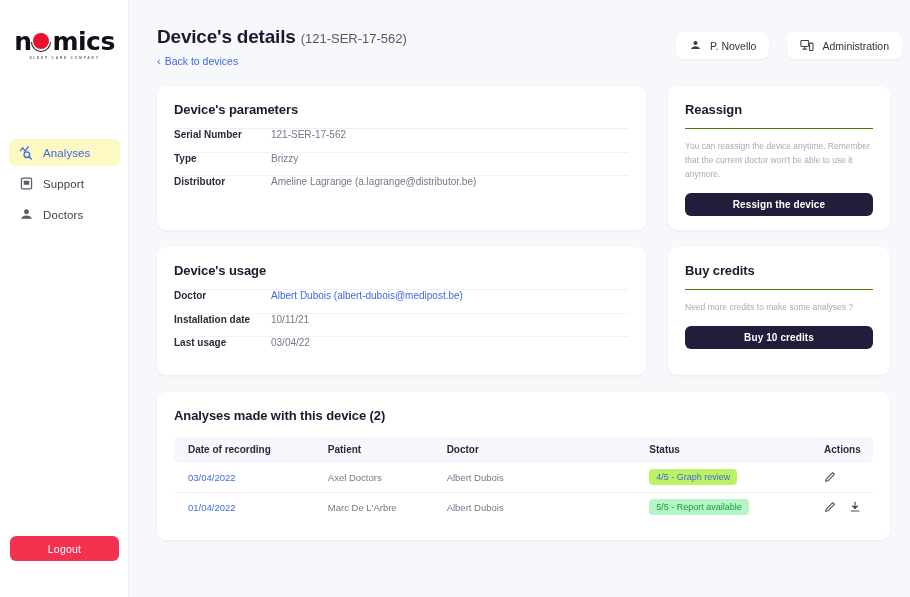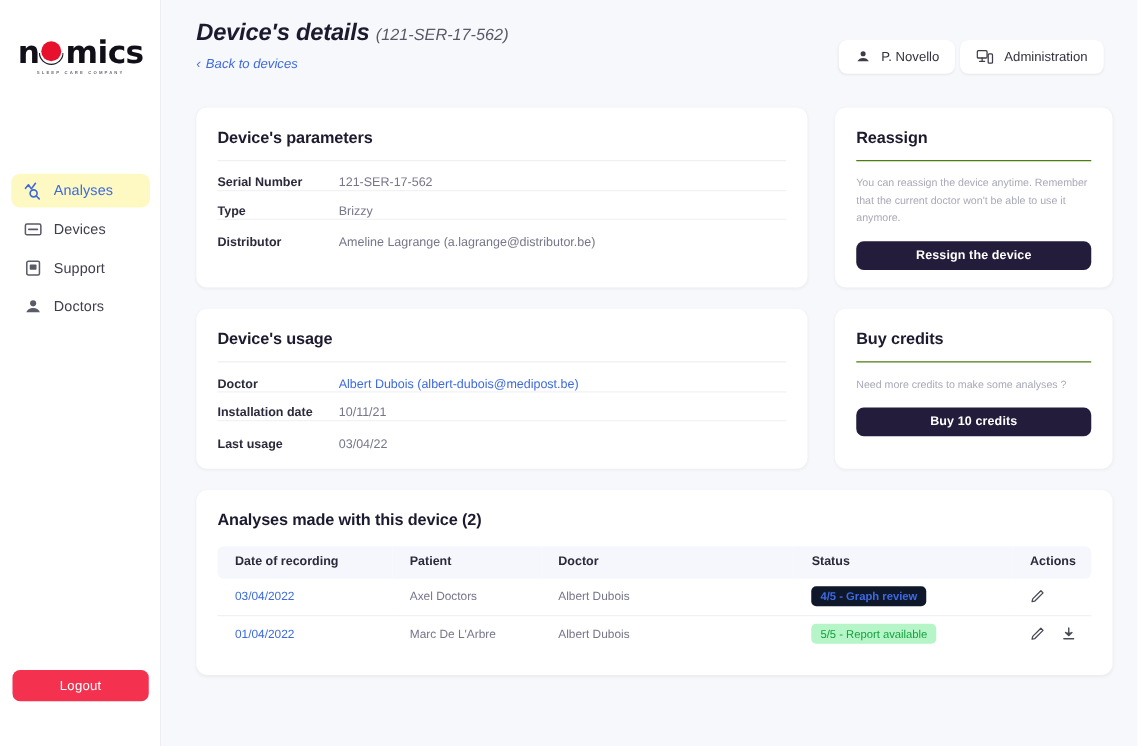--- a/index.html
+++ b/index.html
@@ -74,38 +74,38 @@
     background: #f4314f; border-radius: 6px; border: none;
     color: #fff; font-size: 10.5px; font-family: "Liberation Sans", sans-serif;
     cursor: pointer; letter-spacing: 0.2px;
   }
 
   
   .main {
     flex: 1; height: 597px; background: #f7f8fb;
     position: relative; overflow: hidden;
   }
-  .page-head { position: absolute; left: 28px; top: 16px; font-style: italic; }
+  .page-head { position: absolute; left: 28px; top: 26px; }
   .page-title {
     font-size: 19px; font-weight: 700; color: #1b1a2e;
     letter-spacing: -0.2px; display: inline;
   }
   .page-title-serial {
     font-size: 13px; font-weight: 400; color: #585868; margin-left: 5px;
   }
   .back-link {
     display: flex; align-items: center; gap: 4px;
     margin-top: 7px; color: #3d6ae0; font-size: 10.5px; cursor: pointer;
     text-decoration: none;
   }
   .back-chevron { font-size: 11px; line-height: 10px; }
 
   .head-actions {
-    position: absolute; right: 27px; top: 32px;
-    display: flex; gap: 4px;
+    position: absolute; right: 8px; top: 32px;
+    display: flex; gap: 18px;
   }
   .head-btn {
     display: flex; align-items: center; gap: 8px;
     height: 27px; padding: 0 13px;
     background: #ffffff; border-radius: 7px; border: none;
     box-shadow: 0 1px 2px rgba(30,30,60,.07);
     font-size: 10.5px; color: #33323f; cursor: pointer;
     font-family: "Liberation Sans", sans-serif;
   }
 
@@ -120,21 +120,21 @@
     box-shadow: 0 1px 3px rgba(30,35,70,.06);
     padding: 16px 17px 14px 17px;
   }
   .card-title {
     font-size: 13px; font-weight: 700; color: #1b1a2e;
     letter-spacing: -0.1px; padding-bottom: 11px;
   }
   .card.divide .card-title { border-bottom: 1px solid #f0f0f4; }
 
   .kv-row {
-    display: flex; align-items: flex-end;
+    display: flex; align-items: flex-start;
     height: 23.5px; border-bottom: 1px solid #f2f2f6;
     font-size: 10px;
   }
   .kv-row:last-child { border-bottom: none; }
   .kv-key { flex: 0 0 97px; font-weight: 700; color: #2b2a3b; }
   .kv-val { color: #76768a; }
   .kv-val.link { color: #3d6ae0; }
 
   .side-card .card-title { padding-bottom: 11px; border-bottom: 1px solid #4d7c0f; }
   .side-desc {
@@ -162,21 +162,21 @@
   table.analyses td {
     height: 29px; font-size: 9.5px; color: #76768a;
     padding: 0 0 0 14px; border-bottom: 1px solid #f1f1f5;
   }
   table.analyses tbody tr:last-child td { border-bottom: none; }
   td.date a { color: #3d6ae0; text-decoration: none; cursor: pointer; }
   .badge {
     display: inline-block; padding: 3px 7px; border-radius: 4px;
     font-size: 9px; line-height: 10px; font-weight: 400;
   }
-  .badge.review { background: #0f172a; color: #3d6ae0; font-weight: bold; }
+  .badge.review { background: #bef264; color: #3d6ae0; }
   .badge.report { background: #b6f5c8; color: #15a13c; }
   .actions-cell { display: flex; align-items: center; gap: 13px; height: 29px; }
   .act-ico { cursor: pointer; display: flex; }
 
   svg { display: block; }
 </style>
 </head>
 <body>
 
 <div id="app">
@@ -201,29 +201,20 @@
         <span class="nav-ico">
           <svg width="15" height="15" viewBox="0 0 16 16" fill="none" stroke="#3d6ae0" stroke-width="1.4" stroke-linecap="round" stroke-linejoin="round">
             <path d="M1.5 6 L4 3 L6.5 6.5 L10 1.8"></path>
             <circle cx="8.4" cy="10.3" r="3"></circle>
             <path d="M10.7 12.6 L13.2 15"></path>
           </svg>
         </span>
         <span class="nav-label">Analyses</span>
       </div>
 
-      <div class="nav-item">
-        <span class="nav-ico">
-          <svg width="15" height="15" viewBox="0 0 16 16" fill="none" stroke="#5a5a68" stroke-width="1.3" stroke-linejoin="round">
-            <rect x="1.4" y="3.4" width="13.2" height="9.2" rx="1.4"></rect>
-            <path d="M4.3 8 H11.7" stroke-linecap="round"></path>
-          </svg>
-        </span>
-        <span class="nav-label">Devices</span>
-      </div>
 
       <div class="nav-item">
         <span class="nav-ico">
           <svg width="15" height="15" viewBox="0 0 16 16" fill="none" stroke="#5a5a68" stroke-width="1.3">
             <rect x="2.6" y="2.2" width="10.8" height="11.6" rx="1.3"></rect>
             <rect x="5.1" y="5" width="5.8" height="4.4" rx="0.7" fill="#5a5a68" stroke="none"></rect>
           </svg>
         </span>
         <span class="nav-label">Support</span>
       </div>

